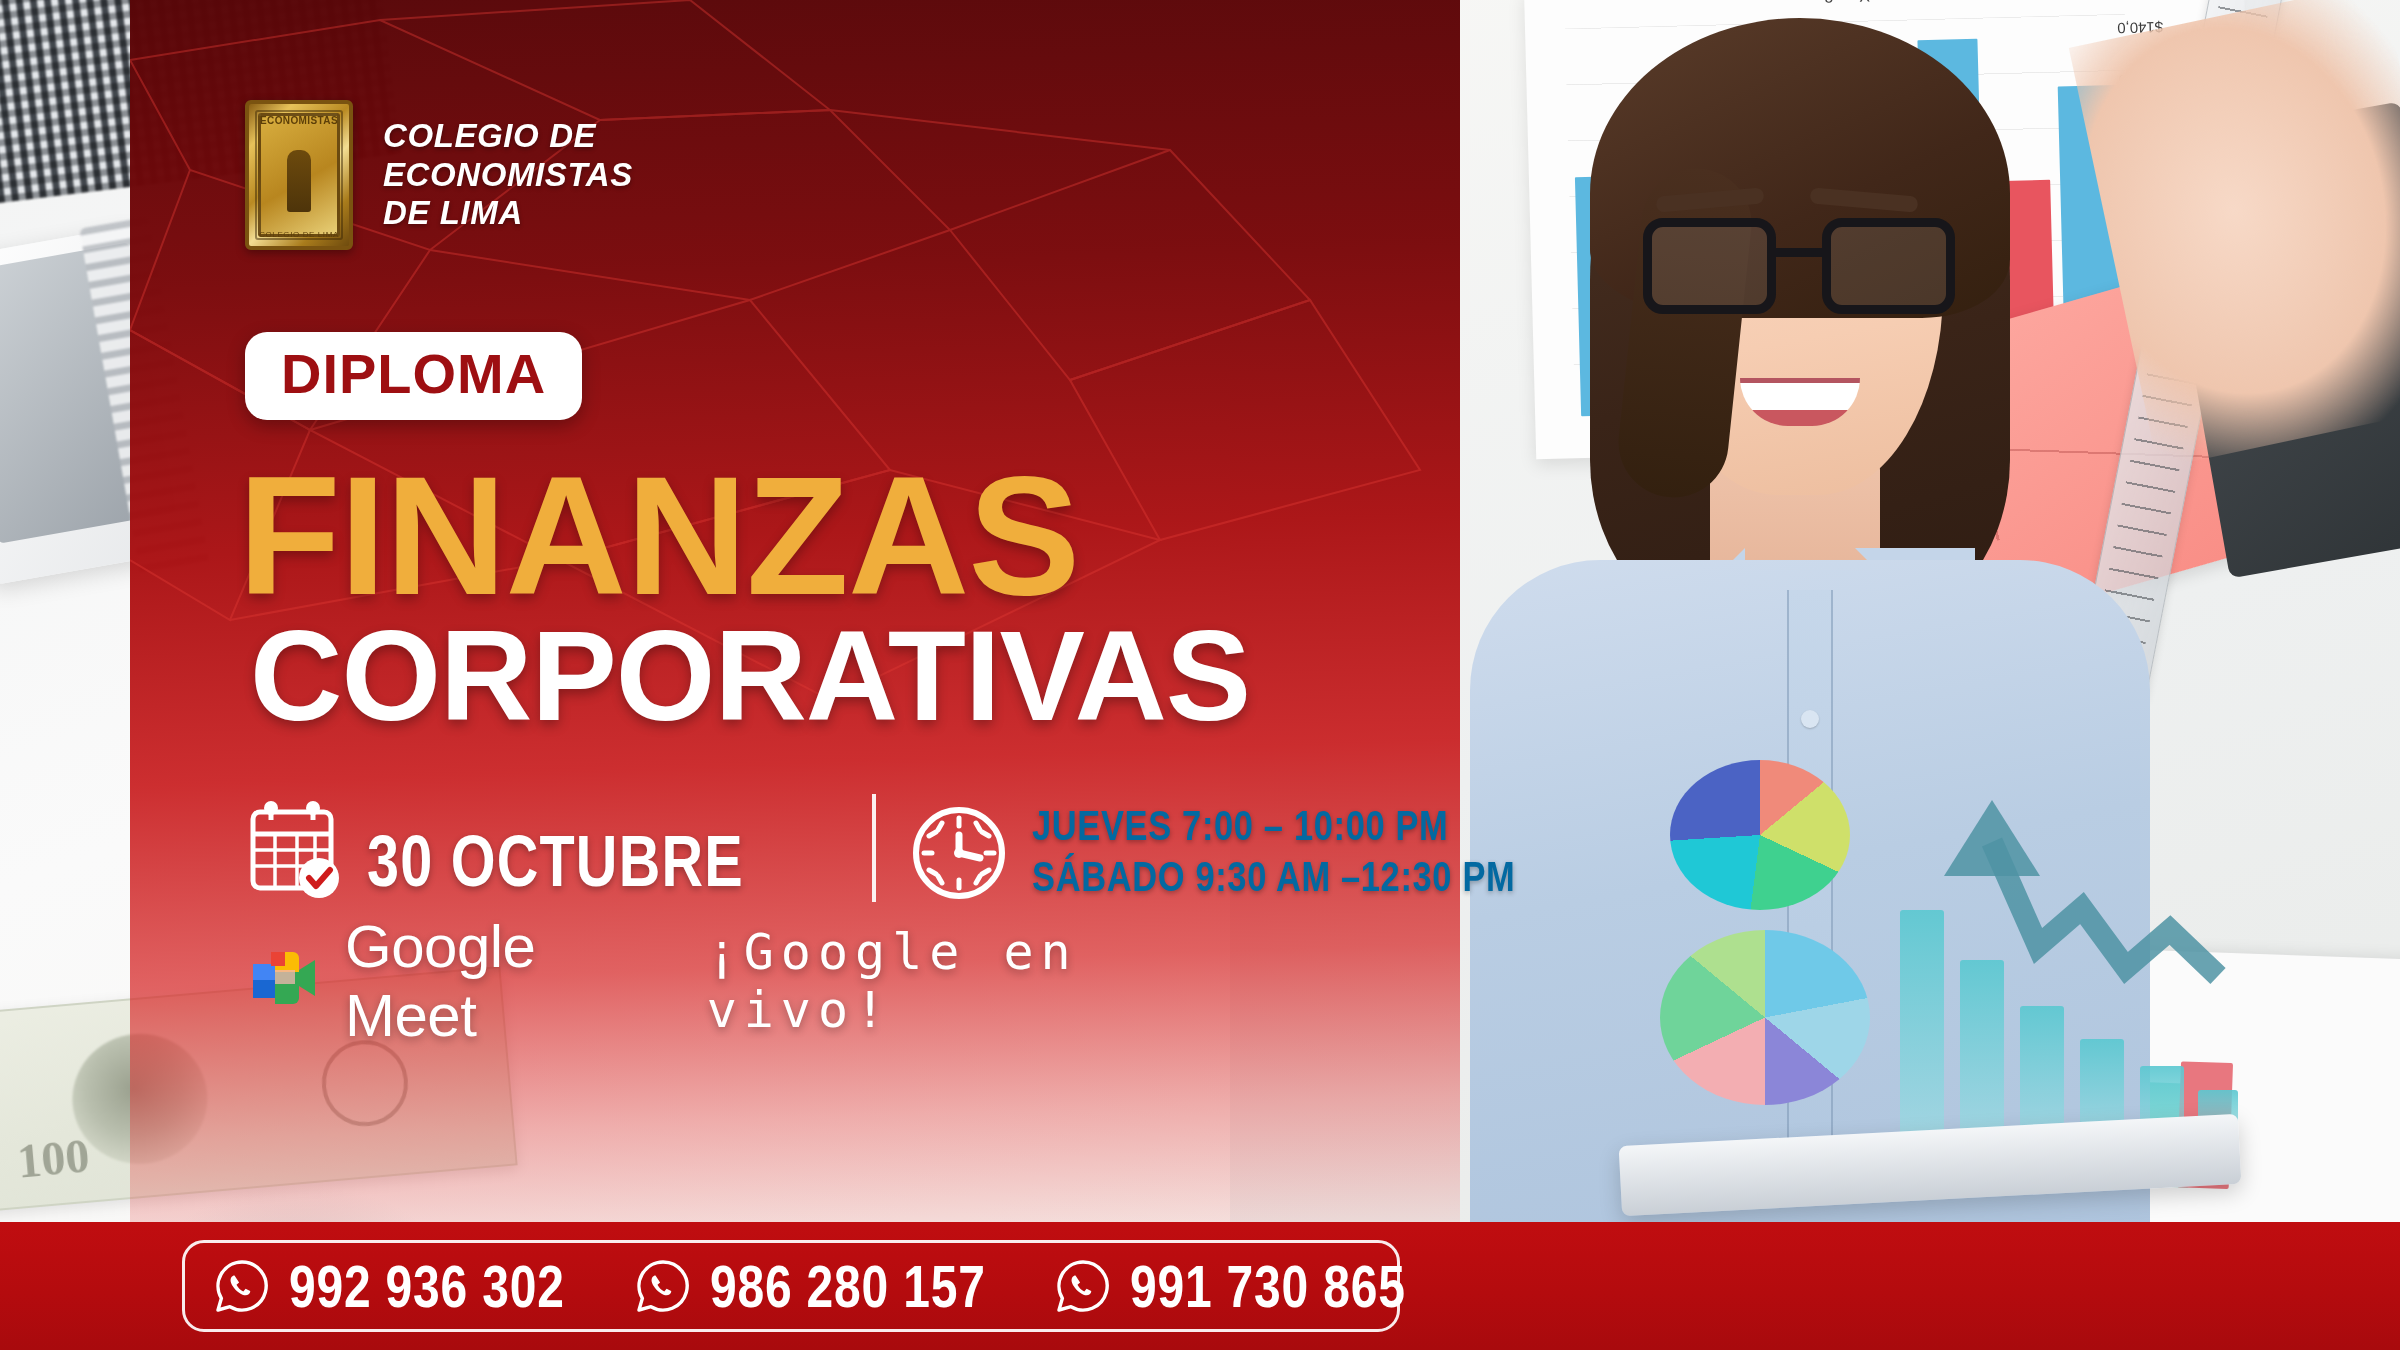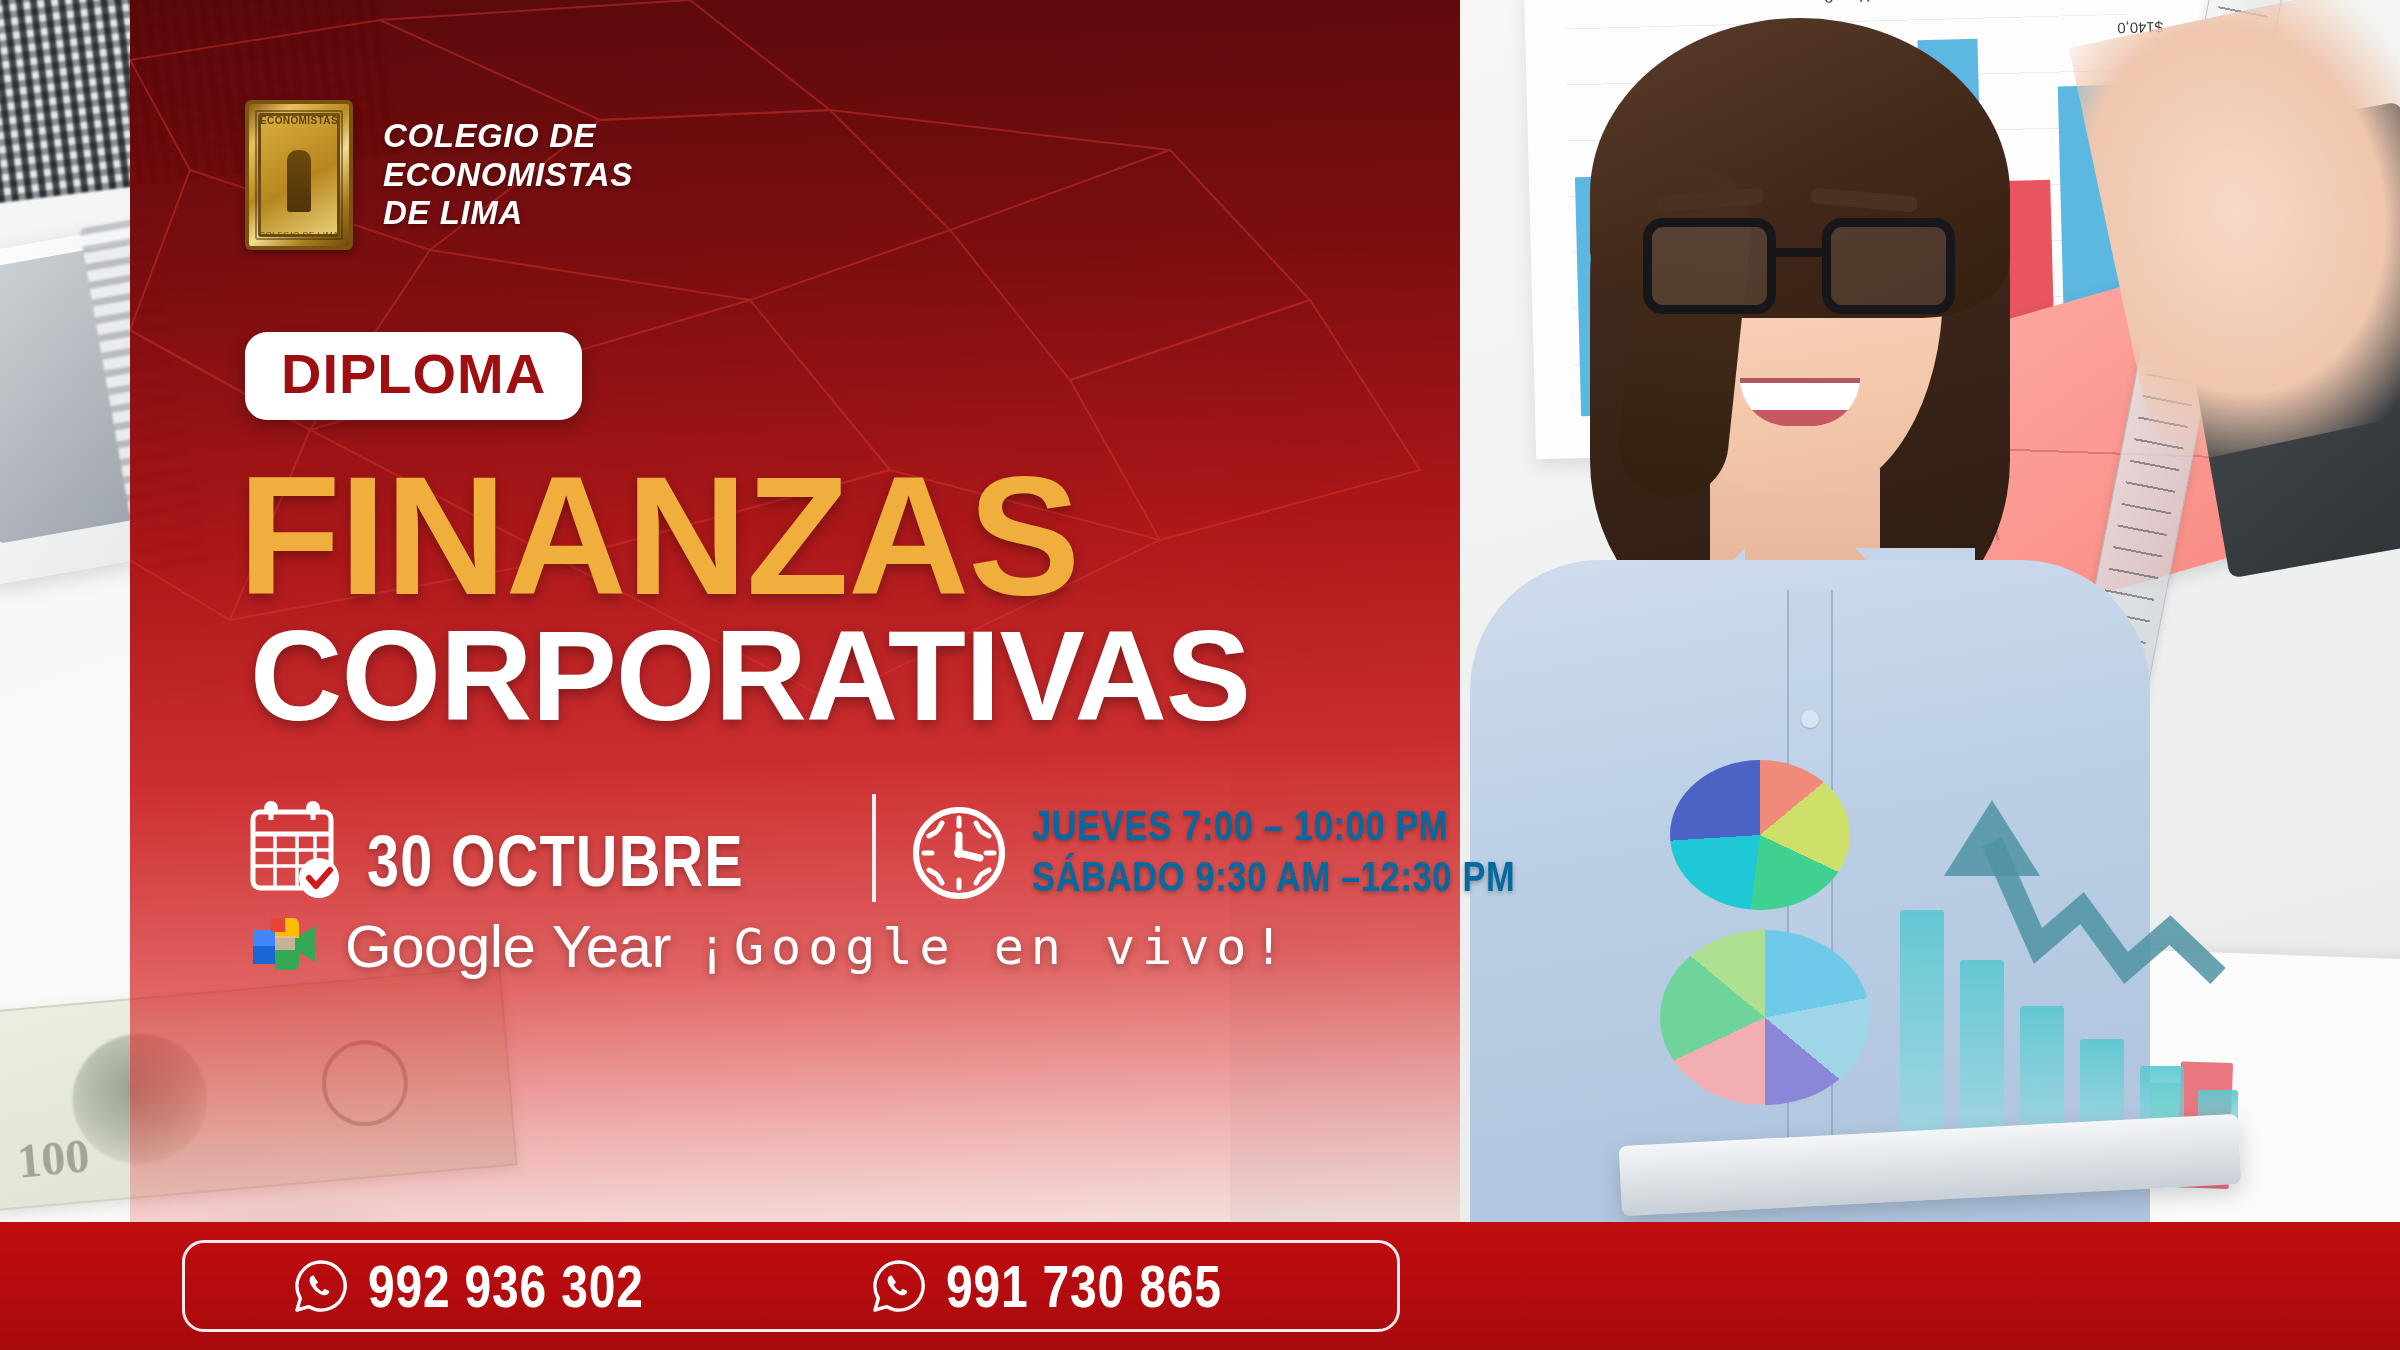--- a/index.html
+++ b/index.html
@@ -532,38 +532,45 @@
           <path d="M8,32 h22 v18 H8 Z" fill="#1967d2"></path>
           <path d="M30,4 h18 a6,6 0 0 1 6,6 v14 H30 Z" fill="#fbbc04"></path>
           <path d="M30,24 h24 v26 a6,6 0 0 1 -6,6 H30 Z" fill="#34a853"></path>
           <path d="M26,4 h14 v14 H26 Z" fill="#ea4335"></path>
           <path d="M54,22 l16,-10 v36 l-16,-10 Z" fill="#34a853"></path>
           <rect x="30" y="22" width="20" height="14" fill="#f4b6b0" opacity=".75"></rect>
         </svg>
       </div>
       <div class="meet-word">
         <b>Google</b>
-        <b style="font-weight:300">Year</b>
+        <b style="font-weight:300">Meet</b>
       </div>
       <div class="live">¡Google en vivo!</div>
     </div>
   </div>
 
   <div class="bottom-bar">
     <div class="phone-box" id="phonebox">
         <div class="phone">
           <svg width="58" height="58" viewBox="0 0 58 58">
             <path d="M29,5 a24,24 0 0 0 -20.6,36.3 L5,53 l12,-3.3 A24,24 0 1 0 29,5 Z" fill="none" stroke="#fff" stroke-width="3.4" stroke-linejoin="round"></path>
             <path d="M21.5,18.5 c-1.2,0 -2.3,.5 -3,1.6 c-1,1.5 -1.3,3.7 -.4,6 c1.6,4.2 6.3,9.7 11.4,11.6 c2.6,1 4.8,.7 6.2,-.4 c1.1,-.8 1.6,-2 1.5,-3.2 l-4.6,-2.3 l-2.3,2.6 c-2.9,-1.3 -5.4,-3.8 -6.8,-6.7 l2.6,-2.2 Z" fill="#fff"></path>
           </svg>
           <span class="num">992 936 302</span>
         </div>
         <div class="phone">
           <svg width="58" height="58" viewBox="0 0 58 58">
             <path d="M29,5 a24,24 0 0 0 -20.6,36.3 L5,53 l12,-3.3 A24,24 0 1 0 29,5 Z" fill="none" stroke="#fff" stroke-width="3.4" stroke-linejoin="round"></path>
             <path d="M21.5,18.5 c-1.2,0 -2.3,.5 -3,1.6 c-1,1.5 -1.3,3.7 -.4,6 c1.6,4.2 6.3,9.7 11.4,11.6 c2.6,1 4.8,.7 6.2,-.4 c1.1,-.8 1.6,-2 1.5,-3.2 l-4.6,-2.3 l-2.3,2.6 c-2.9,-1.3 -5.4,-3.8 -6.8,-6.7 l2.6,-2.2 Z" fill="#fff"></path>
           </svg>
+          <span class="num">986 280 157</span>
+        </div>
+        <div class="phone">
+          <svg width="58" height="58" viewBox="0 0 58 58">
+            <path d="M29,5 a24,24 0 0 0 -20.6,36.3 L5,53 l12,-3.3 A24,24 0 1 0 29,5 Z" fill="none" stroke="#fff" stroke-width="3.4" stroke-linejoin="round"></path>
+            <path d="M21.5,18.5 c-1.2,0 -2.3,.5 -3,1.6 c-1,1.5 -1.3,3.7 -.4,6 c1.6,4.2 6.3,9.7 11.4,11.6 c2.6,1 4.8,.7 6.2,-.4 c1.1,-.8 1.6,-2 1.5,-3.2 l-4.6,-2.3 l-2.3,2.6 c-2.9,-1.3 -5.4,-3.8 -6.8,-6.7 l2.6,-2.2 Z" fill="#fff"></path>
+          </svg>
           <span class="num">991 730 865</span>
         </div>
       </div>
   </div>
 
 </div>
 
 </body></html>

